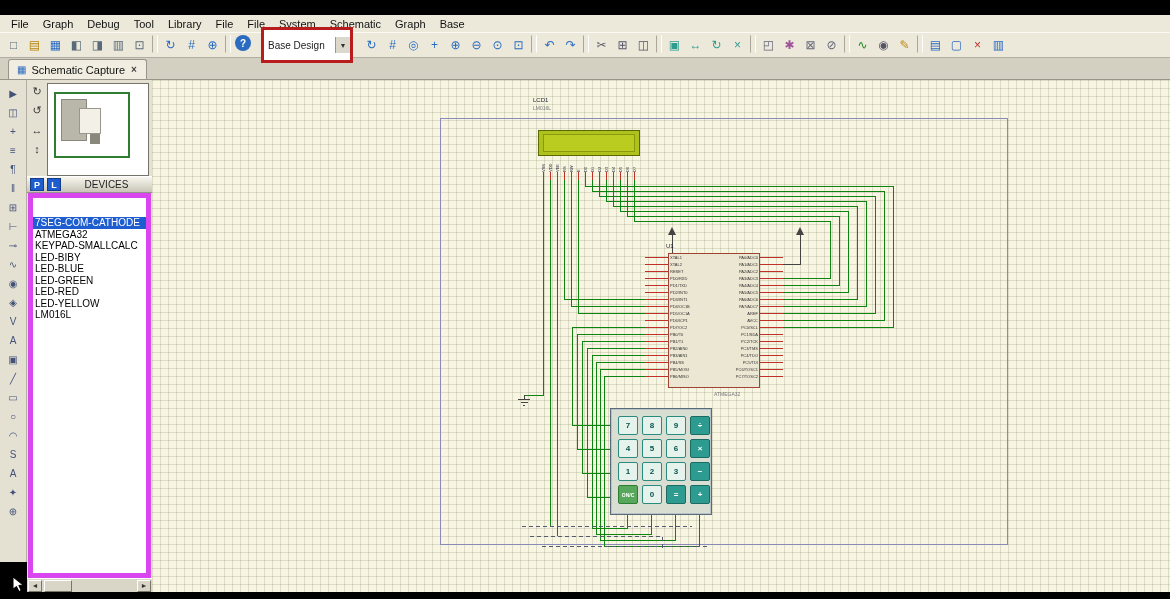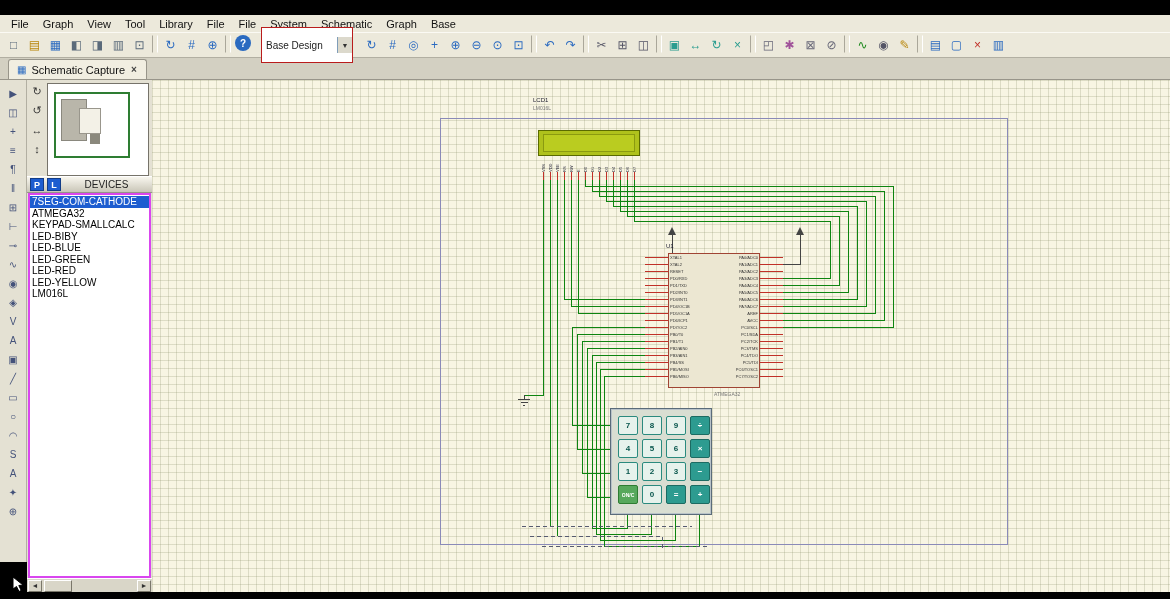--- a/index.html
+++ b/index.html
@@ -16,21 +16,21 @@
 
   
   .toolbar { height:26px; display:flex; align-items:center; padding:2px 3px;
     background:#ece9db; border-top:1px solid #fbfaf4; border-bottom:1px solid #b2afa2; }
   .tbtn { width:21px; height:20px; display:flex; align-items:center; justify-content:center;
     font-size:12px; color:#445; border:1px solid transparent; }
   .tbtn.sep { width:6px; height:18px; border-left:1px solid #aaa79a; border-right:1px solid #fff; margin:0 2px; }
   .tbtn.round { width:16px; height:16px; border-radius:50%; background:#2a6ac0; color:#fff;
     font-size:10px; font-weight:bold; margin:0 2px; }
   .sheet-select { width:92px; height:36px; margin:0 8px; background:#fff;
-    border:1px solid #b91c1c; display:flex; align-items:center; font-size:10px; color:#222; }
+    border:3px solid #b91c1c; display:flex; align-items:center; font-size:10px; color:#222; }
   .sheet-select .val { flex:1; padding-left:4px; white-space:nowrap; overflow:hidden; }
   .sheet-select .arrow { width:15px; height:16px; background:#dcd9cc; border-left:1px solid #7f9db9;
     display:flex; align-items:center; justify-content:center; font-size:7px; color:#333; }
 
   
   .tabbar { height:22px; background:#d3d0c2; border-bottom:1px solid #98958a;
     display:flex; align-items:flex-end; padding-left:8px; }
   .tab { height:20px; background:#f1eee1; border:1px solid #98958a; border-bottom:none;
     border-radius:3px 3px 0 0; display:flex; align-items:center; gap:5px; padding:0 8px;
     font-size:11px; color:#111; }
@@ -54,22 +54,22 @@
   .mm-sheet { position:absolute; left:6px; top:8px; width:76px; height:66px; border:2px solid #2e7d32; }
   .mm-b1 { position:absolute; left:13px; top:15px; width:26px; height:42px; background:#b9b6aa; border:1px solid #8a887e; }
   .mm-b2 { position:absolute; left:31px; top:24px; width:22px; height:26px; background:#f3f1e7; border:1px solid #99968c; }
   .mm-b3 { position:absolute; left:42px; top:50px; width:10px; height:10px; background:#8a887c; }
 
   .devheader { height:17px; display:flex; align-items:center; gap:3px; padding:0 3px;
     background:linear-gradient(#f8f6ee,#c9c6b8); border-top:1px solid #fff; border-bottom:1px solid #96938a; }
   .plbtn { width:14px; height:13px; background:#1d5dd0; border:1px solid #123c88; color:#fff;
     font-size:9px; font-weight:bold; display:flex; align-items:center; justify-content:center; }
   .devtitle { flex:1; text-align:center; font-size:10px; color:#222; }
-  .devlist { flex:1; margin:0 1px; background:#fff; border:2px solid #d946ef; overflow:hidden;
-    font-size:10px; line-height:11.5px; padding-top:1px; }
+  .devlist { flex:1; margin:0 1px; background:#fff; border:5px solid #d946ef; overflow:hidden;
+    font-size:10px; line-height:11.5px; padding-top:19px; }
   .devitem { padding:0 2px; white-space:nowrap; color:#000; }
   .devitem.selected { background:#1d5dd0; color:#fff; }
   .hscroll { height:14px; background:#d9d6c8; border-top:1px solid #fff; display:flex;
     align-items:center; justify-content:space-between; padding:0 1px; position:relative; }
   .sbtn { width:14px; height:12px; background:#d9d6c8; border:1px solid; border-color:#fff #7a776a #7a776a #fff;
     font-size:7px; color:#333; display:flex; align-items:center; justify-content:center; }
   .sthumb { position:absolute; left:17px; top:1px; width:28px; height:12px; background:#d9d6c8;
     border:1px solid; border-color:#fff #7a776a #7a776a #fff; }
 
   
@@ -126,21 +126,21 @@
 </style>
 </head>
 <body>
 
 <div class="app">
 
   <div class="menubar">
 
   <div class="menu-item">File</div>
       <div class="menu-item">Graph</div>
-      <div class="menu-item">View</div>
+      <div class="menu-item">Debug</div>
       <div class="menu-item">Tool</div>
       <div class="menu-item">Library</div>
       <div class="menu-item">File</div>
       <div class="menu-item">File</div>
       <div class="menu-item">System</div>
       <div class="menu-item">Schematic</div>
       <div class="menu-item">Graph</div>
       <div class="menu-item">Base</div>
     </div>
 

